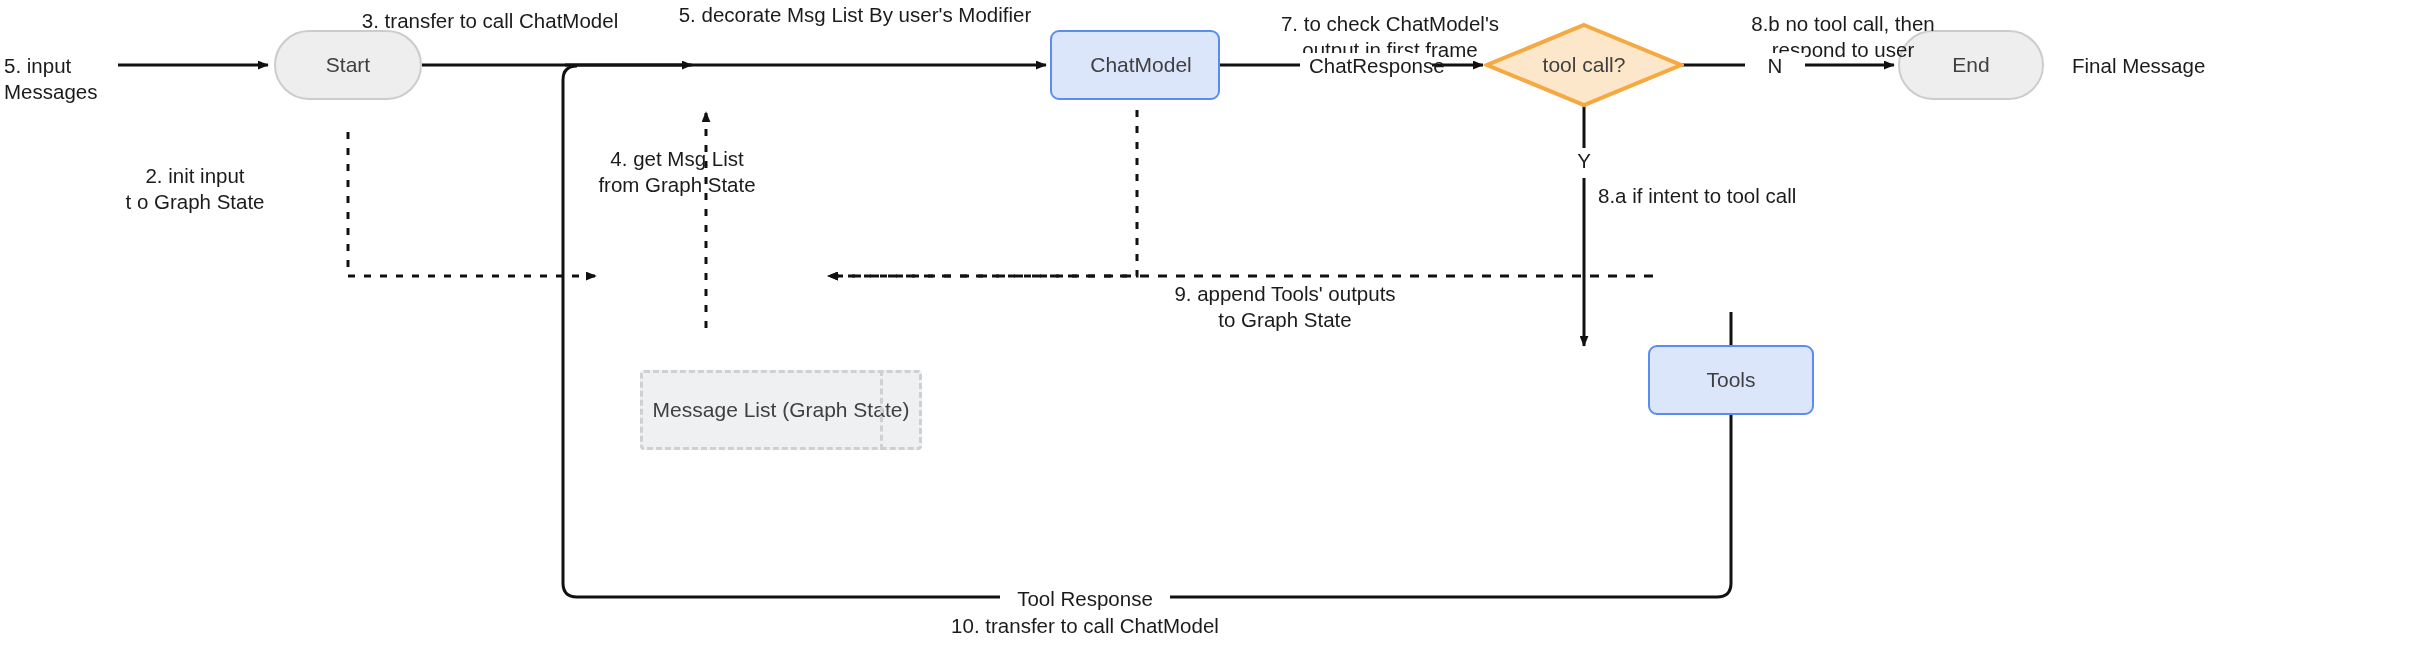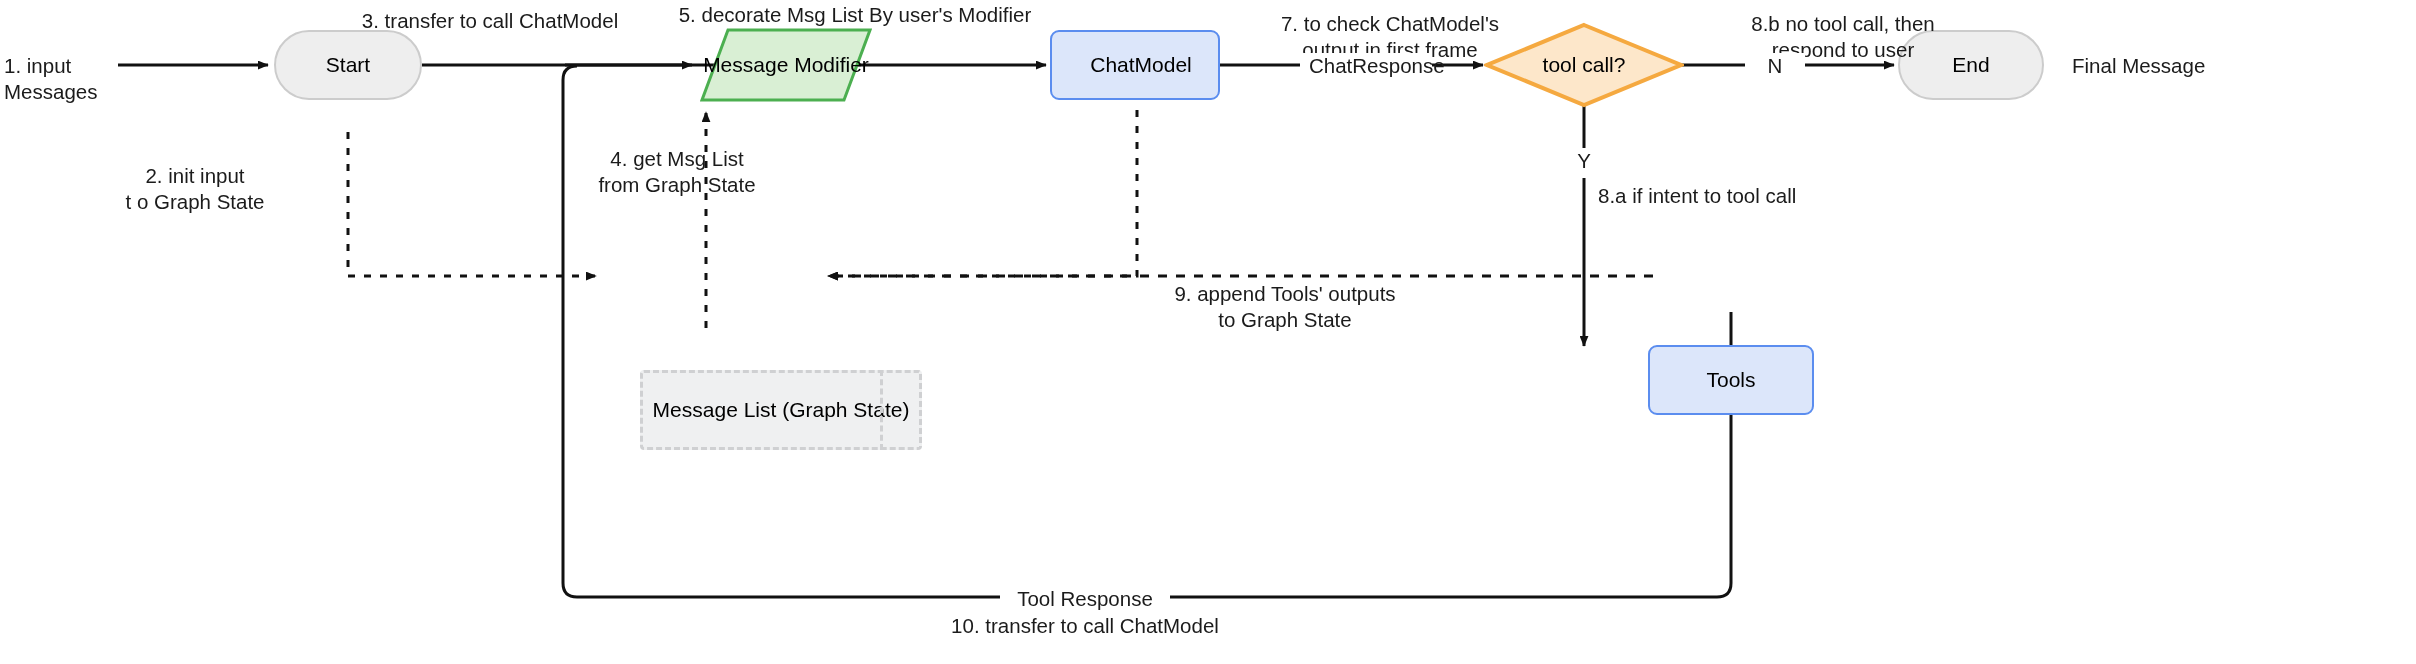--- a/index.html
+++ b/index.html
@@ -28,21 +28,21 @@
 
   
   .node {
     position: absolute;
     box-sizing: border-box;
     display: flex;
     align-items: center;
     justify-content: center;
     text-align: center;
     line-height: 1.22;
-    color: #000000;
+    color: #404040;
     font-size: 21px;
   }
   .node .lbl { display: block; }
 
   .node-terminal {
     background: #eeeeee;
     border: 2px solid #cccccc;
     border-radius: 38px;
   }
   .node-process {
@@ -154,27 +154,20 @@
 
       <path d="M1731,312 L1731,583 Q1731,597 1717,597 L577,597 Q563,597 563,583 L563,80 Q563,66 577,66"></path>
 
     </g>
   </svg>
 
   <div class="node node-terminal" style="left:274px; top:30px; width:148px; height:70px;">
     <span class="lbl">Start</span>
   </div>
 
-  <div class="node node-modifier" style="left:700px; top:28px; width:172px; height:74px;">
-    <svg viewBox="0 0 172 74" preserveAspectRatio="none">
-      <polygon points="28,2 170,2 144,72 2,72" fill="#d9efd4" stroke="#4caf50" stroke-width="3"></polygon>
-    </svg>
-    <span class="mtext lbl">Message
-Modifier</span>
-  </div>
 
   <div class="node node-process" style="left:1050px; top:30px; width:170px; height:70px;padding-left:12px;">
     <span class="lbl">ChatModel</span>
   </div>
 
   <div class="node node-decision" style="left:1484px; top:22px; width:200px; height:86px;">
     <svg viewBox="0 0 200 86" preserveAspectRatio="none">
       <polygon points="100,3 197,43 100,83 3,43" fill="#fde7ca" stroke="#f5a940" stroke-width="4"></polygon>
     </svg>
     <span class="dtext">tool call?</span>
@@ -187,21 +180,21 @@
   <div class="node node-process" style="left:1648px; top:345px; width:166px; height:70px;">
     <span class="lbl">Tools</span>
   </div>
 
   <div class="node node-state" style="left:640px; top:370px; width:282px; height:80px;">
     <span class="divider"></span>
     <span class="lbl">Message List
 (Graph State)</span>
   </div>
 
-  <div class="elabel left" style="left:4px; top:53px; width:130px;">1. input Messages</div>
+  <div class="elabel left" style="left:4px; top:53px; width:130px;">5. input Messages</div>
 
   <div class="elabel center" style="left:300px; top:8px; width:380px;">3. transfer to call ChatModel</div>
 
   <div class="elabel center" style="left:100px; top:163px; width:190px;">2. init input
 t o Graph State</div>
 
   <div class="elabel center" style="left:572px; top:146px; width:210px;">4. get Msg List
 from Graph State</div>
 
   <div class="elabel center" style="left:630px; top:2px; width:450px;">5. decorate Msg List By user's Modifier</div>

